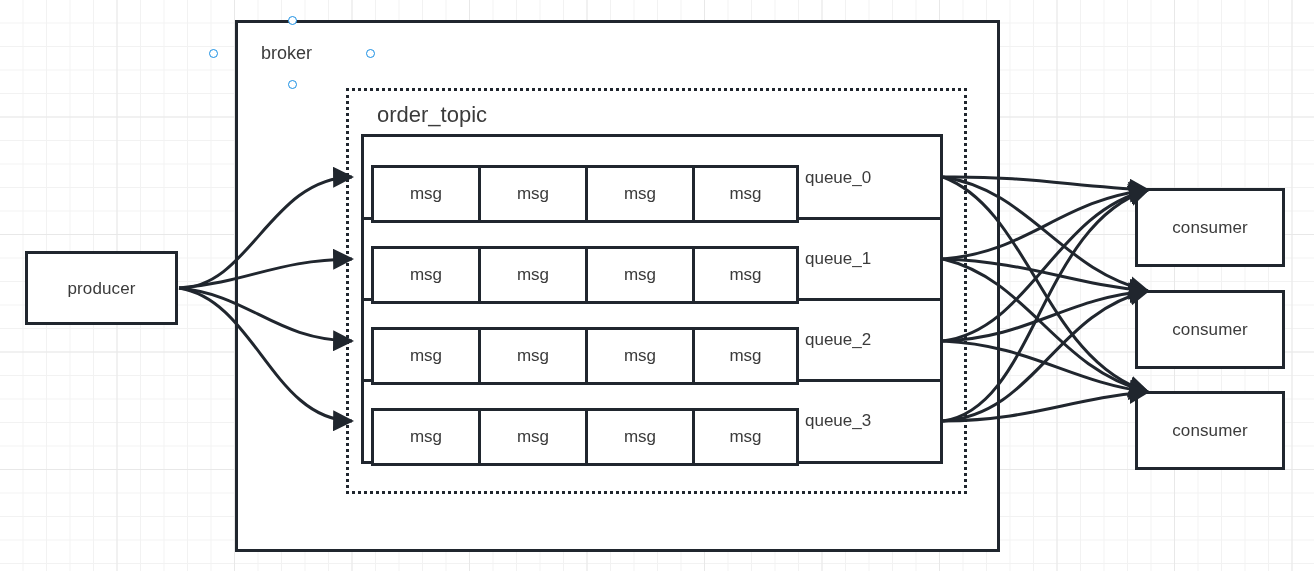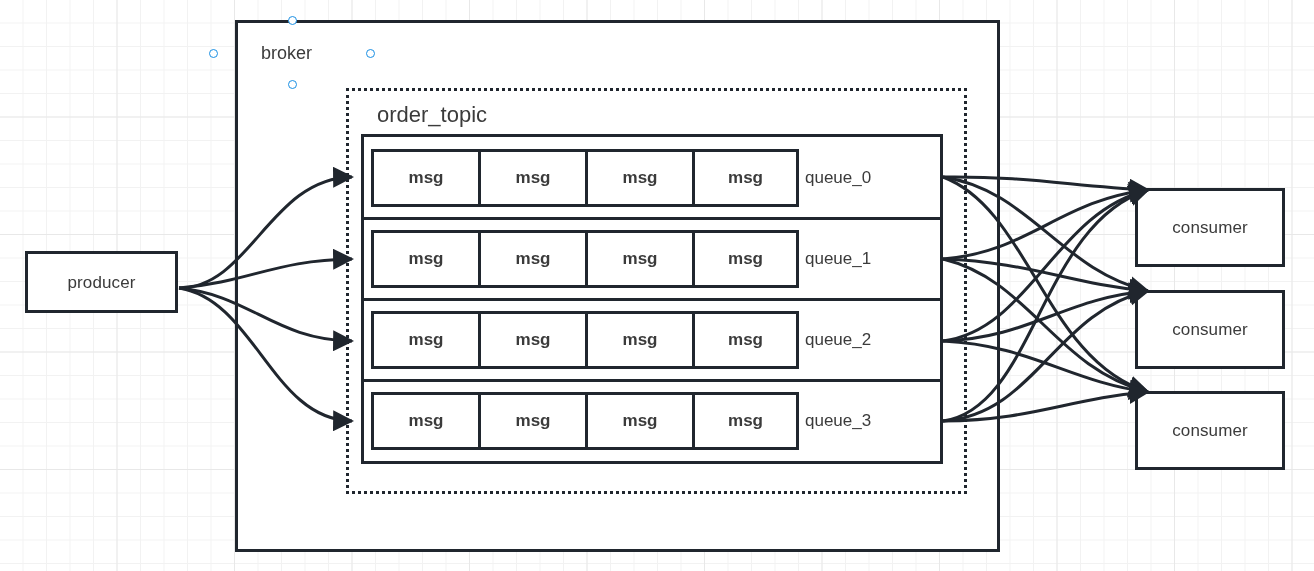--- a/index.html
+++ b/index.html
@@ -98,24 +98,23 @@
     width: 100%;
     height: 82.5px;
     box-sizing: border-box;
     border-bottom: 3px solid #20262e;
   }
   .queue-row:last-child { border-bottom: none; }
 
   .msg-strip {
     position: absolute;
     left: 7px;
-    top: 12px;
+    top: 28px;
     height: 58px;
     display: flex;
-    font-weight: bold;
   }
 
   .msg-cell {
     box-sizing: border-box;
     width: 107px;
     height: 58px;
     border: 3px solid #20262e;
     border-right-width: 0;
     background: #ffffff;
     display: flex;
@@ -133,21 +132,21 @@
     font-size: 17px;
     color: #3b3b3b;
     white-space: nowrap;
     text-align: center;
   }
 
   #producer-box {
     left: 25px;
     top: 251px;
     width: 153px;
-    height: 62px;
+    height: 74px;
   }
 
   .consumer-box {
     width: 150px;
     height: 79px;
     left: 1135px;
     margin-top: 38px;
   }
   #consumer-0 { top: 150px; }
   #consumer-1 { top: 252px; }

